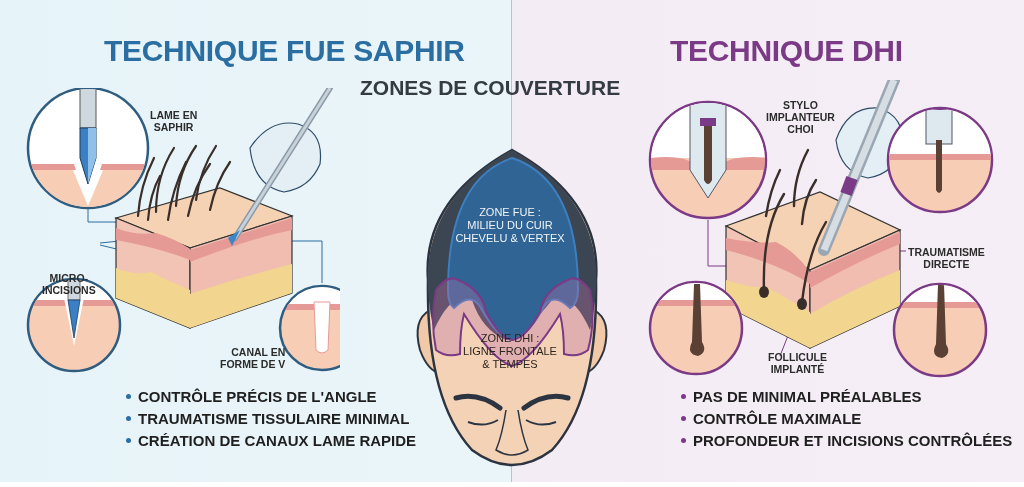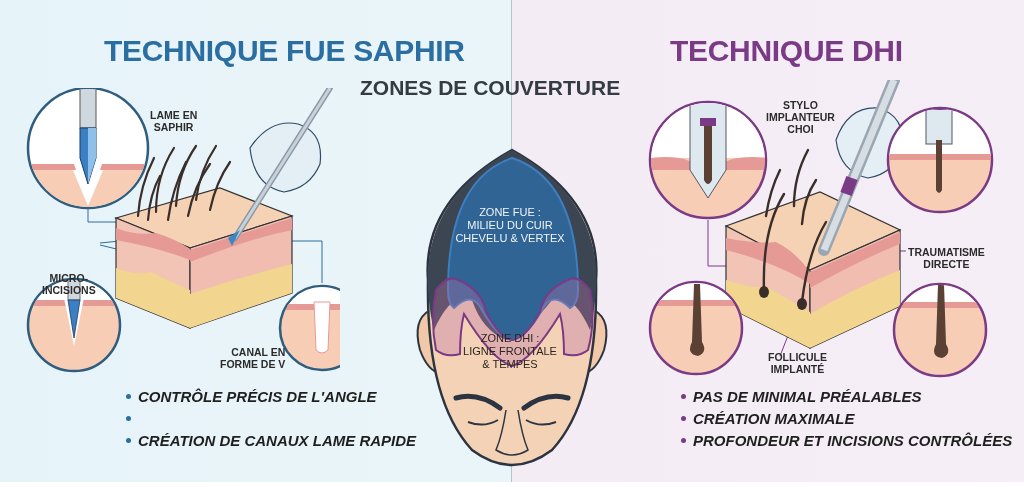--- a/index.html
+++ b/index.html
@@ -6,21 +6,21 @@
   body { width:1024px; height:487px; overflow:hidden; background:#ffffff; font-family:"Liberation Sans", sans-serif; }
   .canvas { position:relative; width:1024px; height:482px; top:0; left:0; overflow:hidden;
     background: linear-gradient(90deg, #e6f3f8 0%, #eaf5f9 49.9%, #f3ecf4 50.1%, #f5eef6 100%); }
   .divider { position:absolute; left:511px; top:0; width:1px; height:482px; background:#9aa3a8; opacity:.6; }
   .title { position:absolute; font-weight:bold; font-size:30px; letter-spacing:-0.3px; white-space:nowrap; }
   .title.fue { left:104px; top:34px; color:#2a6ea2; }
   .title.dhi { left:670px; top:34px; color:#7b3a86;text-align:right; }
   .zones-title { position:absolute; left:360px; top:76px; font-size:21px; font-weight:bold; color:#343b42; white-space:nowrap; }
   .label { position:absolute; font-size:10.5px; font-weight:bold; color:#2b2b2b; line-height:12px; text-align:center; white-space:pre-line; }
   .label.left { text-align:center; }
-  .bullets { position:absolute; list-style:none; margin:0; padding:0; font-weight:bold; font-size:15px; color:#1f1f1f; line-height:22px;font-style:italic; }
+  .bullets { position:absolute; list-style:none; margin:0; padding:0; font-weight:bold; font-size:15px; color:#1f1f1f; line-height:22px; }
   .bullets li { white-space:nowrap; }
   .bullets .dot { display:inline-block; width:5px; height:5px; border-radius:50%; margin-right:7px; vertical-align:middle; position:relative; top:-2px; }
   .bullets.fue { left:126px; top:386px; }
   .bullets.fue .dot { background:#2a6ea2; }
   .bullets.dhi { left:681px; top:386px; }
   .bullets.dhi .dot { background:#7b3a86; }
   svg { position:absolute; }
   .zone-text { position:absolute; text-align:center; white-space:pre-line; font-size:11px; line-height:13px; }
   .zone-fue { left:450px; top:206px; width:120px; color:#f0f4f8; }
   .zone-dhi { left:455px; top:332px; width:110px; color:#2b2420; }
@@ -235,21 +235,21 @@
   <div class="label" style="left:766px;top:99px;">STYLO
 IMPLANTEUR
 CHOI</div>
   <div class="label" style="left:908px;top:246px;">TRAUMATISME
 DIRECTE</div>
   <div class="label" style="left:768px;top:351px;">FOLLICULE
 IMPLANTÉ</div>
 
   <ul class="bullets fue">
     <li><span class="dot"></span><span>CONTRÔLE PRÉCIS DE L'ANGLE</span></li>
-    <li><span class="dot"></span></li>
+    <li><span class="dot"></span><span>TRAUMATISME TISSULAIRE MINIMAL</span></li>
     <li><span class="dot"></span><span>CRÉATION DE CANAUX LAME RAPIDE</span></li>
   </ul>
   <ul class="bullets dhi">
     <li><span class="dot"></span><span>PAS DE MINIMAL PRÉALABLES</span></li>
-    <li><span class="dot"></span><span>CRÉATION MAXIMALE</span></li>
+    <li><span class="dot"></span><span>CONTRÔLE MAXIMALE</span></li>
     <li><span class="dot"></span><span>PROFONDEUR ET INCISIONS CONTRÔLÉES</span></li>
   </ul>
 </div>
 
 </body></html>

